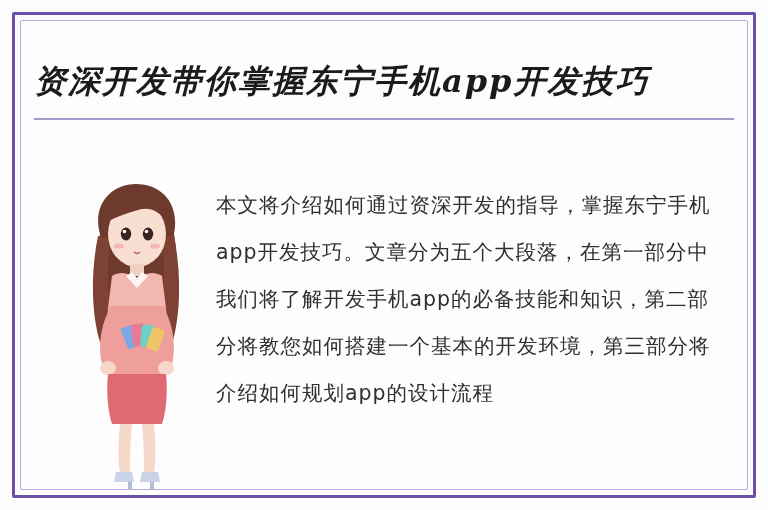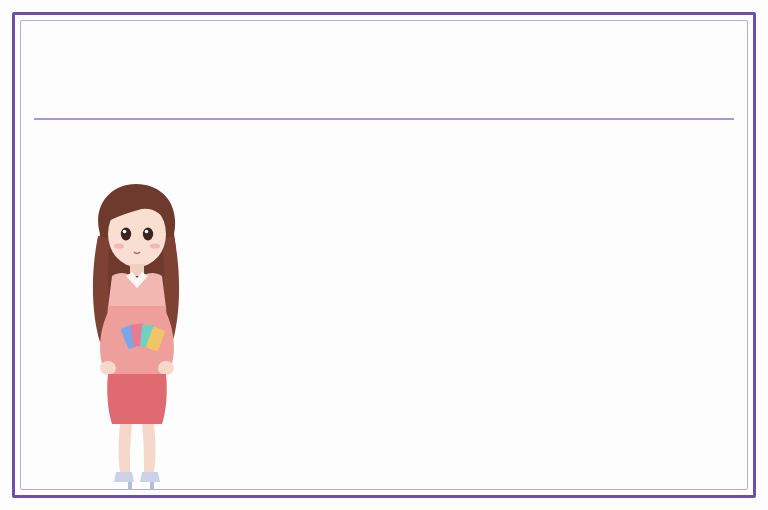--- a/index.html
+++ b/index.html
@@ -85,20 +85,21 @@
   .illus svg { display: block; }
 </style>
 </head>
 <body>
 
 <div class="poster">
 
   <div class="frame-outer"></div>
   <div class="frame-inner"></div>
 
+  <div class="title">资深开发带你掌握东宁手机app开发技巧</div>
   <div class="title-underline"></div>
 
   <div class="illus">
     <svg width="150" height="320" viewBox="0 0 150 320" xmlns="http://www.w3.org/2000/svg">
 
       <path d="M38 58 C30 30 48 8 74 8 C100 8 118 28 112 58 C118 92 112 126 104 146 L44 146 C36 122 32 90 38 58 Z" fill="#6e3a2e"></path>
 
       <path d="M36 60 C28 100 30 140 38 166 L54 166 C46 136 44 96 48 62 Z" fill="#7d4234"></path>
       <path d="M112 60 C120 100 118 142 110 168 L94 168 C102 138 104 96 100 62 Z" fill="#7d4234"></path>
 
@@ -142,14 +143,15 @@
       <path d="M80 248 C82 266 82 282 82 296 L92 296 C94 284 94 268 92 248 Z" fill="#f6d8ca"></path>
 
       <path d="M54 296 L70 296 L72 306 L52 306 Z" fill="#c9d2e6"></path>
       <path d="M80 296 L96 296 L98 306 L78 306 Z" fill="#c9d2e6"></path>
 
       <rect x="66" y="306" width="4" height="8" fill="#b3bdd4"></rect>
       <rect x="88" y="306" width="4" height="8" fill="#b3bdd4"></rect>
     </svg>
   </div>
 
+  <div class="body-text">本文将介绍如何通过资深开发的指导，掌握东宁手机app开发技巧。文章分为五个大段落，在第一部分中我们将了解开发手机app的必备技能和知识，第二部分将教您如何搭建一个基本的开发环境，第三部分将介绍如何规划app的设计流程</div>
 
 </div>
 
 </body></html>

